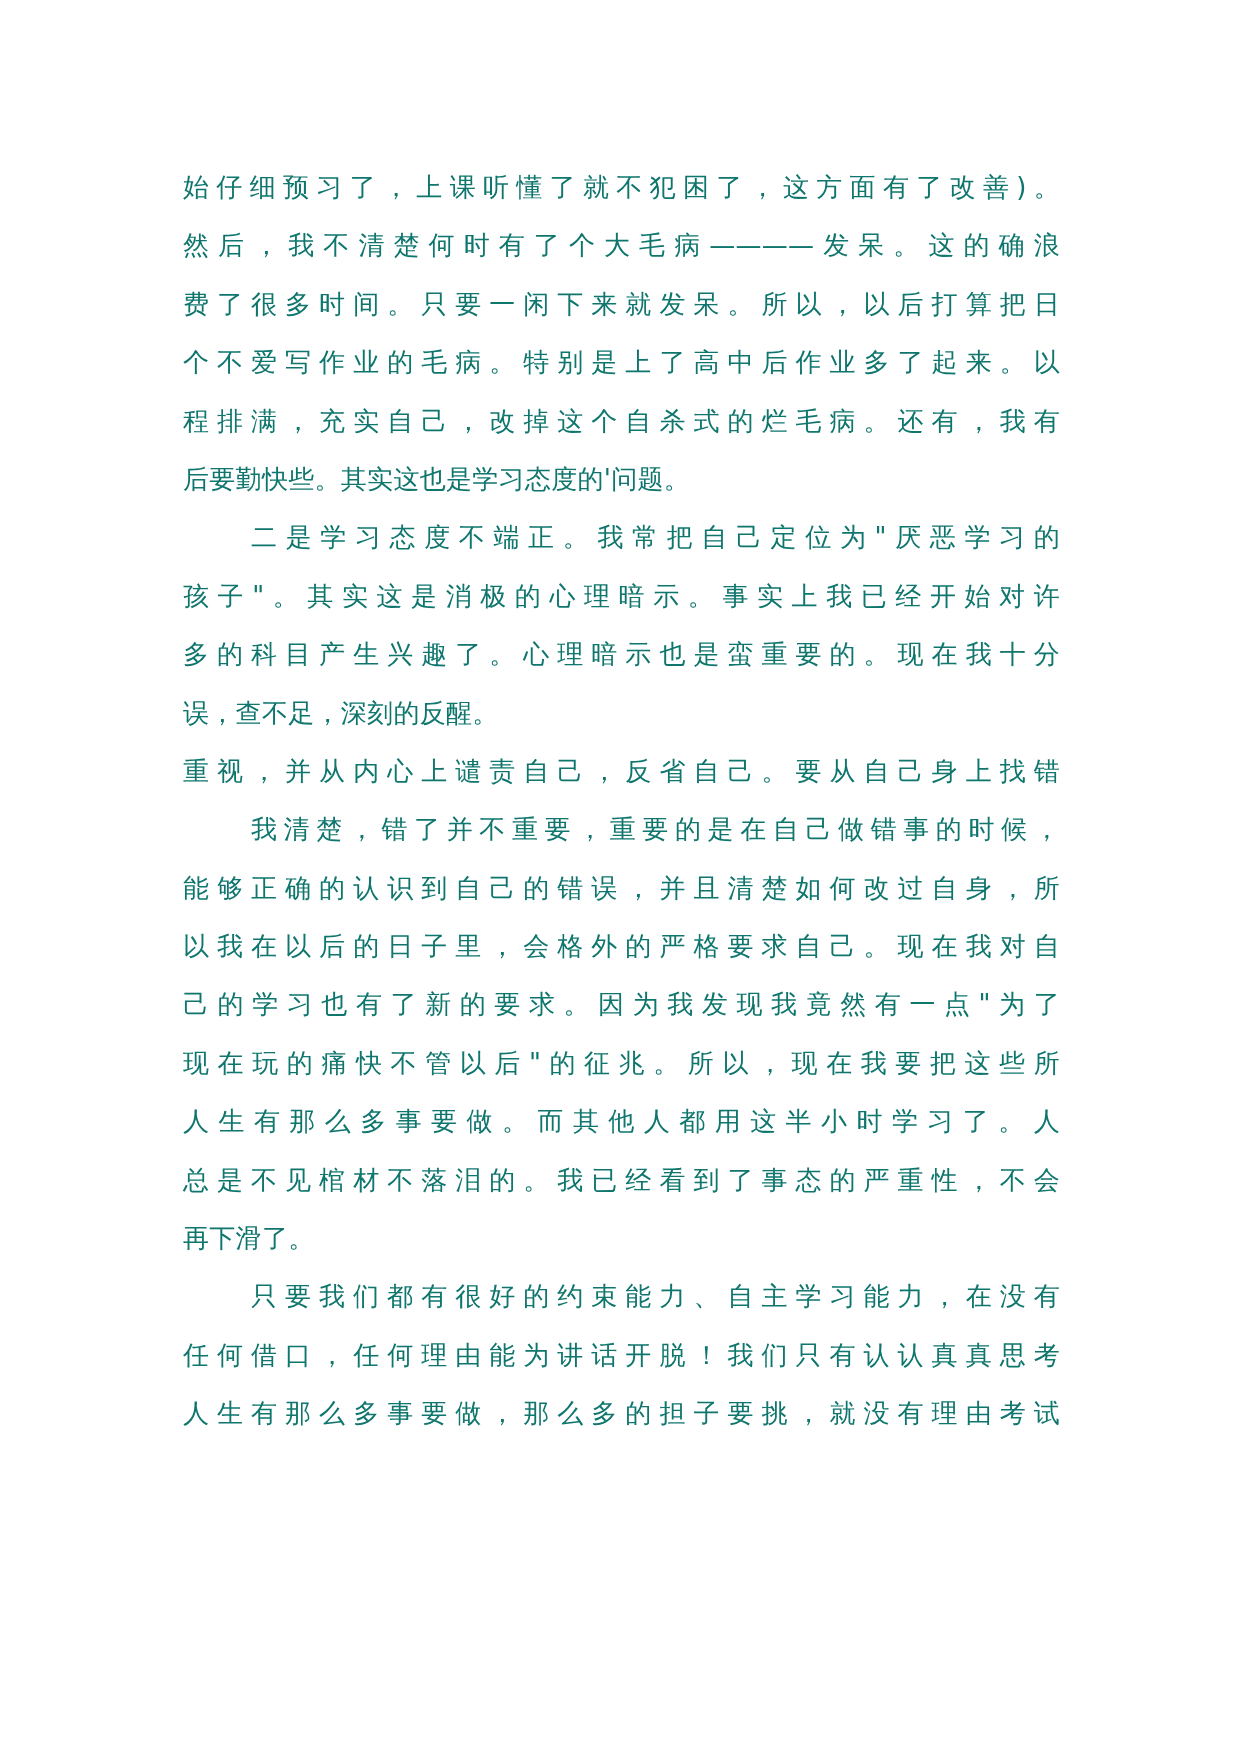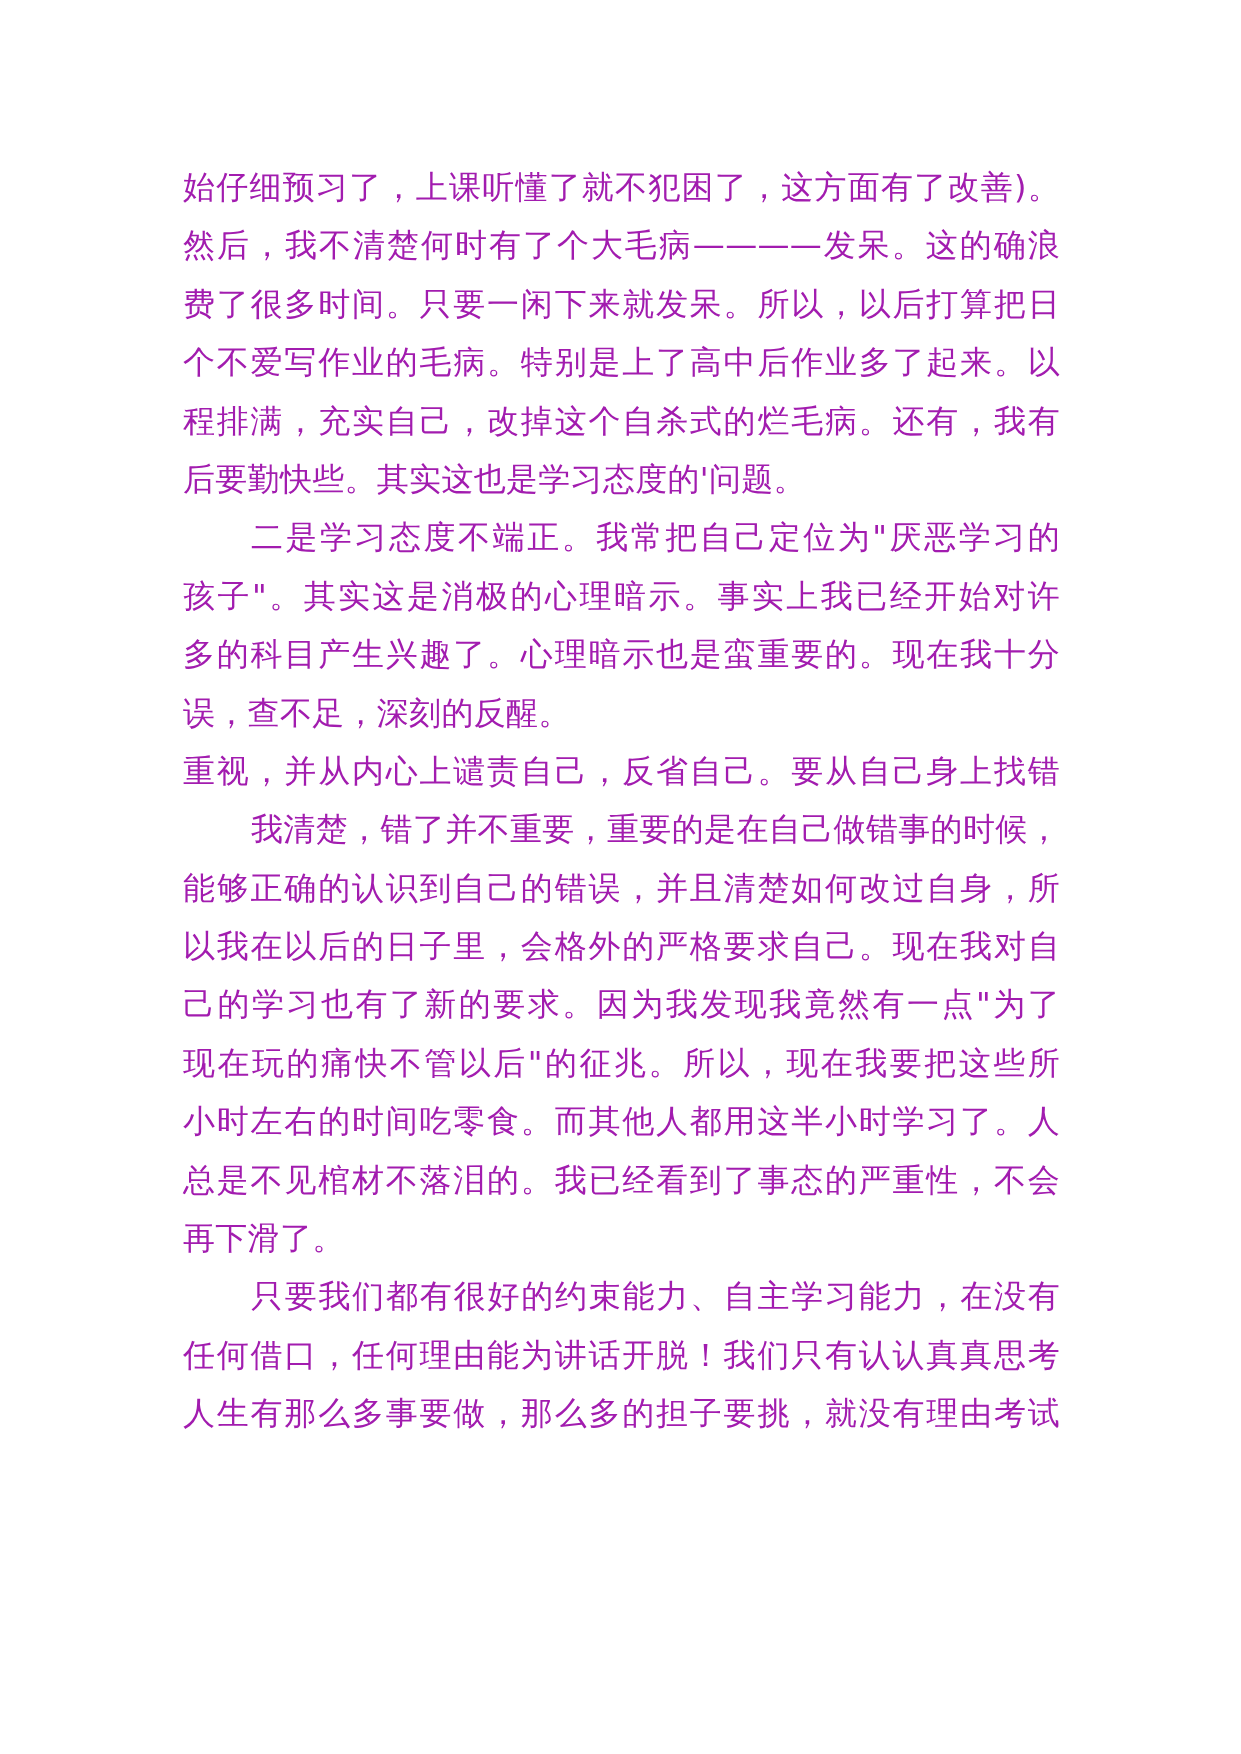--- a/index.html
+++ b/index.html
@@ -19,22 +19,22 @@
     left: 0; top: 0;
     width: 1241px;
     height: 1754px;
     background: #ffffff;
   }
   .text-block {
     position: absolute;
     left: 183px;
     top: 158px;
     width: 877px;
-    color: #a21caf;
-    font-size: 32px;
+    color: #0f766e;
+    font-size: 26px;
     font-weight: 400;
   }
   .line {
     height: 58.4px;
     line-height: 58.4px;
     text-align: justify;
     letter-spacing: 0.3px;
     white-space: normal;
   }
   .line.flush {
@@ -58,20 +58,20 @@
       <div class="line indent flush">二是学习态度不端正。我常把自己定位为"厌恶学习的</div>
       <div class="line flush">孩子"。其实这是消极的心理暗示。事实上我已经开始对许</div>
       <div class="line flush">多的科目产生兴趣了。心理暗示也是蛮重要的。现在我十分</div>
       <div class="line">误，查不足，深刻的反醒。</div>
       <div class="line flush">重视，并从内心上谴责自己，反省自己。要从自己身上找错</div>
       <div class="line indent flush">我清楚，错了并不重要，重要的是在自己做错事的时候，</div>
       <div class="line flush">能够正确的认识到自己的错误，并且清楚如何改过自身，所</div>
       <div class="line flush">以我在以后的日子里，会格外的严格要求自己。现在我对自</div>
       <div class="line flush">己的学习也有了新的要求。因为我发现我竟然有一点"为了</div>
       <div class="line flush">现在玩的痛快不管以后"的征兆。所以，现在我要把这些所</div>
-      <div class="line flush">小时左右的时间吃零食。而其他人都用这半小时学习了。人</div>
+      <div class="line flush">人生有那么多事要做。而其他人都用这半小时学习了。人</div>
       <div class="line flush">总是不见棺材不落泪的。我已经看到了事态的严重性，不会</div>
       <div class="line">再下滑了。</div>
       <div class="line indent flush">只要我们都有很好的约束能力、自主学习能力，在没有</div>
       <div class="line flush">任何借口，任何理由能为讲话开脱！我们只有认认真真思考</div>
       <div class="line flush">人生有那么多事要做，那么多的担子要挑，就没有理由考试</div>
     </div>
 </main>
 
 </body></html>

